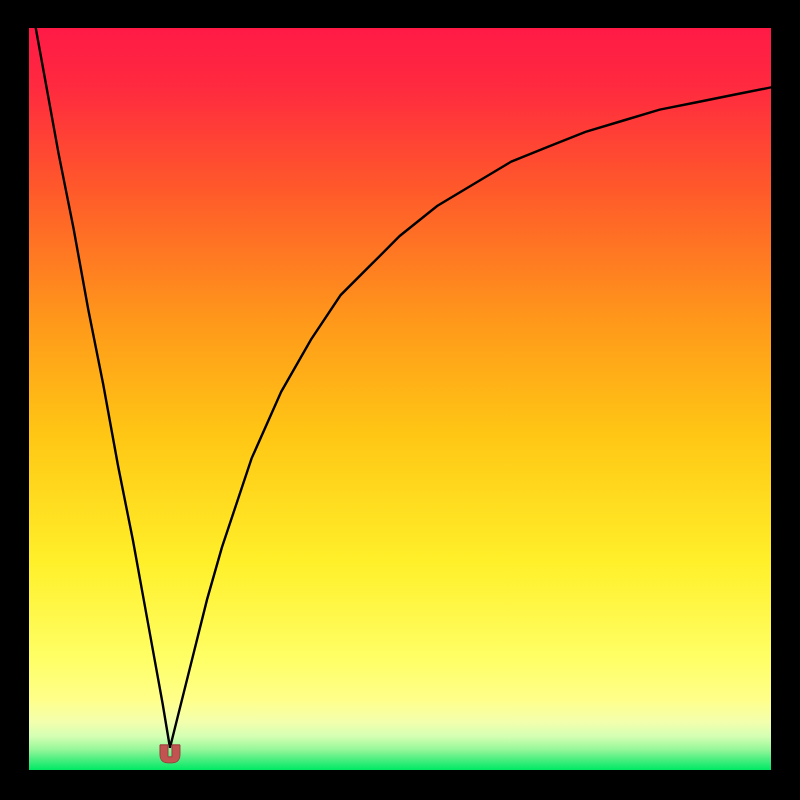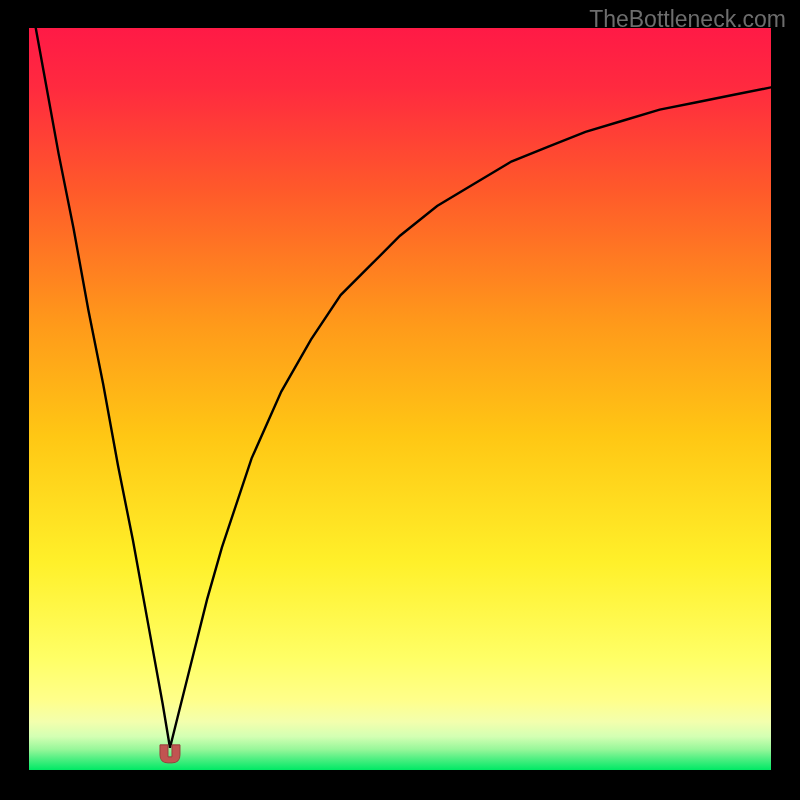--- a/index.html
+++ b/index.html
@@ -77,14 +77,13 @@
      L 142.98 716.87
      L 142.98 726.87
      Q 142.98 728.87 142.98 728.87
      L 138.98 728.87
      Q 138.98 728.87 138.98 726.87
      L 138.98 716.87 Z" fill="#c15451" stroke="#9a3f3d" stroke-width="1"></path>
       </g>
     </svg>
   </div>
 
-  <div class="watermark">TheBottleneck.com</div>
 </div>
 
 </body></html>

